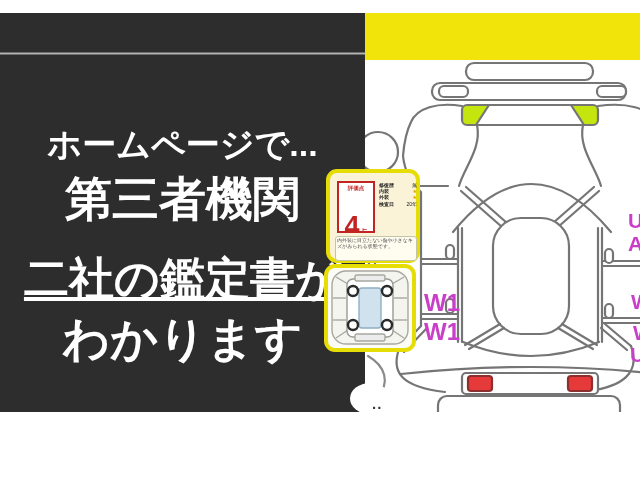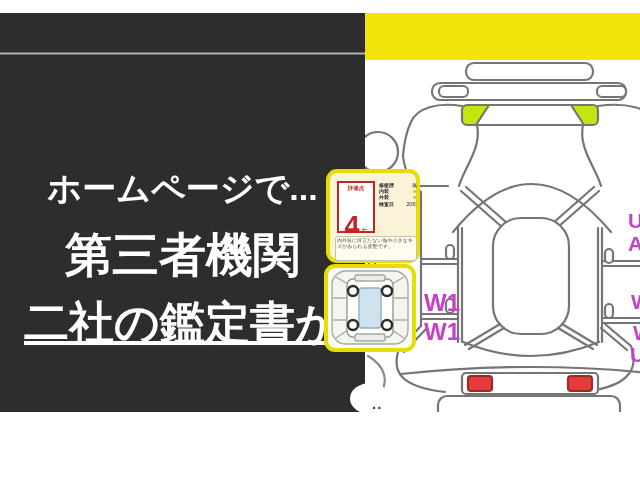--- a/index.html
+++ b/index.html
@@ -10,23 +10,23 @@
   .dark-panel{position:absolute;left:0;top:13px;width:365px;height:399px;background:#2d2d2d;z-index:1;}
   .dark-panel .hline{position:absolute;left:0;top:39px;width:100%;height:3px;
     background:linear-gradient(#4a4a4a,#b5b5b5,#4a4a4a);}
   .top-yellow{position:absolute;left:365px;top:13px;width:275px;height:47px;background:#f1e40b;z-index:1;}
   .banner{position:absolute;left:0;top:412px;width:640px;height:50px;background:#f1e40b;z-index:5;
     display:flex;align-items:center;justify-content:center;}
   .banner-text{color:#28307c;font-weight:bold;font-size:31px;letter-spacing:0px;white-space:nowrap;}
 
   
   .panel-line{position:absolute;left:0;width:365px;text-align:center;color:#ffffff;font-weight:bold;
-    z-index:2;white-space:nowrap;margin-top:44px;}
+    z-index:2;white-space:nowrap;}
   .pl1{top:122px;font-size:34px;}
-  .pl2{top:180px;font-size:47px;}
+  .pl2{top:168px;font-size:47px;}
   .pl3{top:249px;font-size:45px;text-decoration:underline;}
   .pl4{top:308px;font-size:47px;}
 
   
   .car-svg{position:absolute;left:365px;top:60px;z-index:2;}
   .car-svg *{vector-effect:none;}
 
   
   .code{position:absolute;color:#c93fc9;font-weight:bold;z-index:4;line-height:1;}
   .code-w1a{left:424px;top:291px;font-size:24px;}
@@ -76,20 +76,21 @@
 
   <div class="dark-panel">
     <div class="hline"></div>
   </div>
 
   <div class="top-yellow"></div>
 
   <div class="panel-line pl1">ホームページで...</div>
   <div class="panel-line pl2">第三者機関</div>
   <div class="panel-line pl3">二社の鑑定書が</div>
+  <div class="panel-line pl4">わかります</div>
 
   <svg class="car-svg" width="275" height="352" viewBox="0 0 275 352">
     <g fill="none" stroke="#757575" stroke-width="2.2" stroke-linejoin="round" stroke-linecap="round">
 
       <rect x="101" y="3" width="127" height="17" rx="8" fill="#ffffff"></rect>
       <rect x="67" y="23" width="194" height="17" rx="8" fill="#ffffff"></rect>
       <rect x="74" y="26" width="29" height="11" rx="5" fill="#ffffff"></rect>
       <rect x="232" y="26" width="29" height="11" rx="5" fill="#ffffff"></rect>
 
       <rect x="97" y="45" width="136" height="20" rx="5" fill="#c5e50e"></rect>

